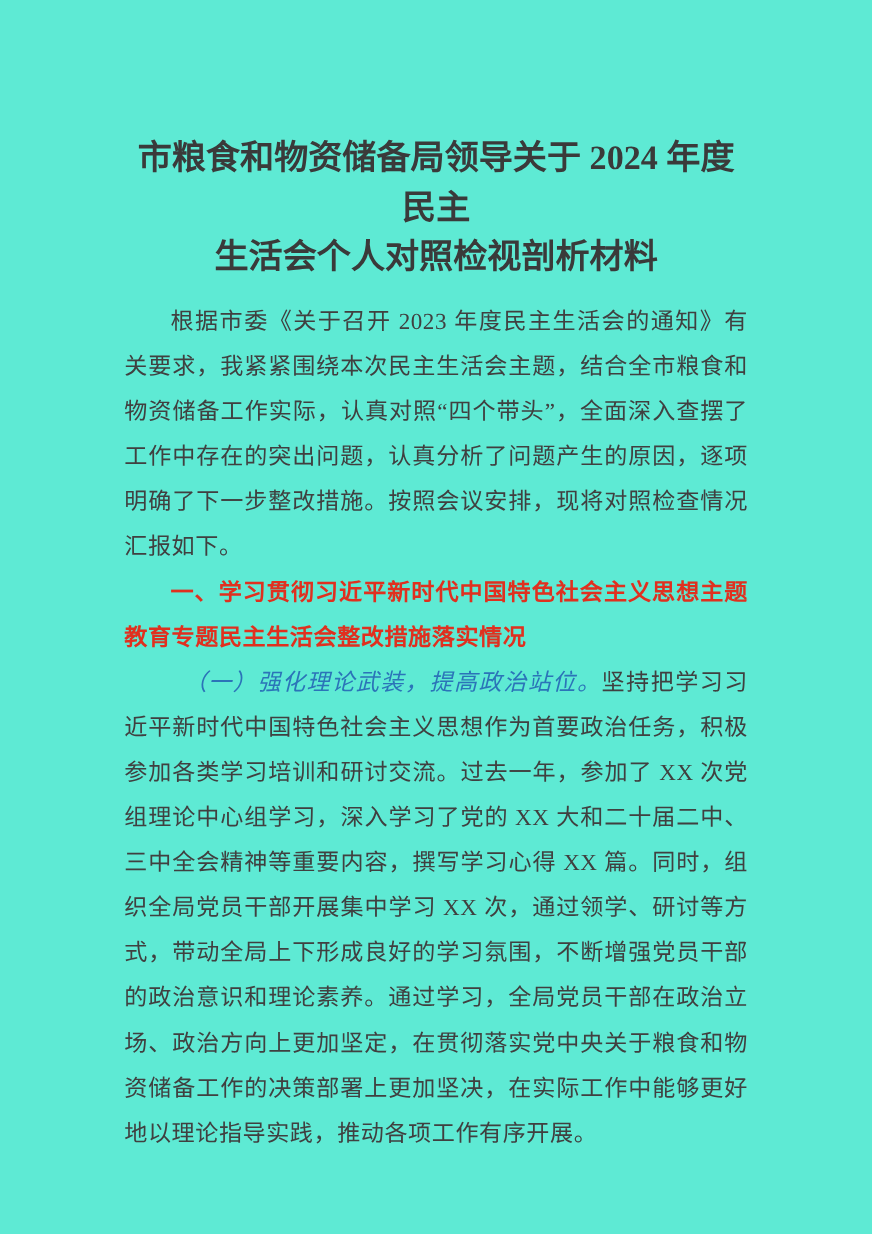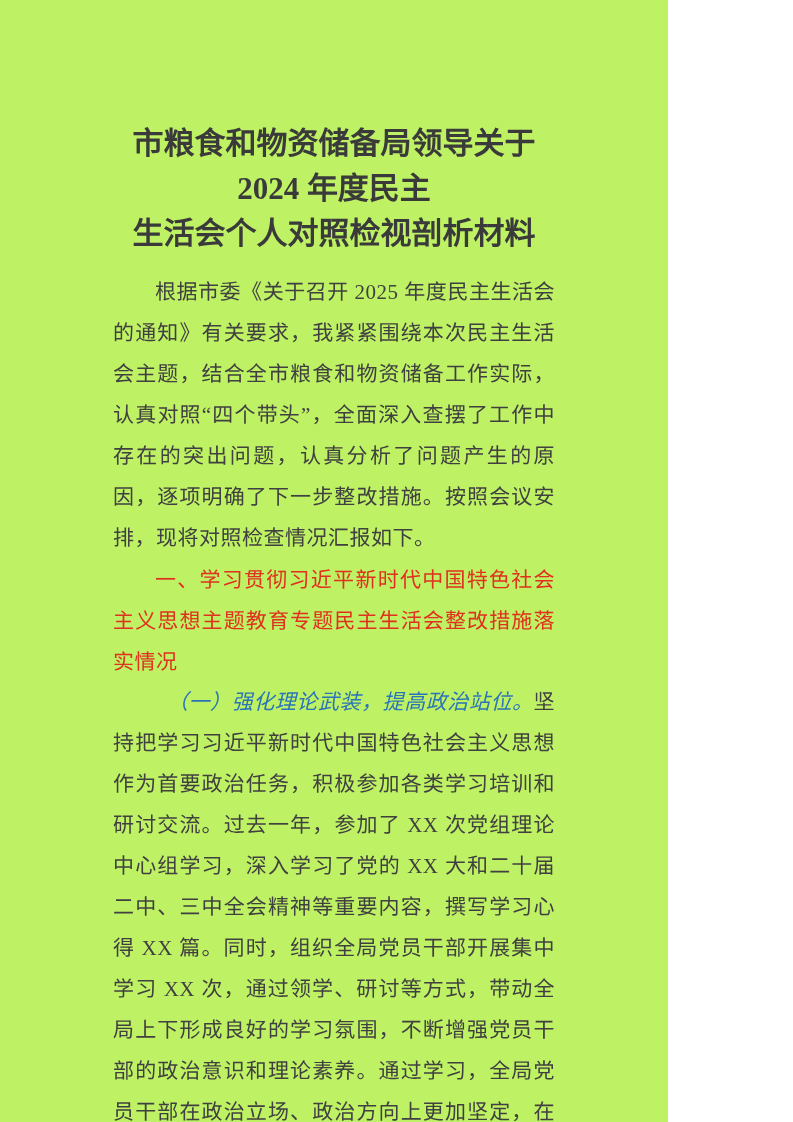--- a/index.html
+++ b/index.html
@@ -2,23 +2,23 @@
 <html lang="zh-CN" style="--title-color: #3a3a3a; --body-color: #404040; --heading-red: #e0301f; --lead-blue: #2b74b8;"><head>
 <meta charset="utf-8">
 <style>
   html, body {
     margin: 0;
     padding: 0;
     background: #ffffff;
   }
   .page {
     position: relative;
-    width: 668px;
+    width: 793px;
     height: 1122px;
-    background: #bef264;
+    background: #5eead4;
     box-sizing: border-box;
     padding: 121px 113px 0 113px;
     overflow: hidden;
     font-family: "Liberation Serif", "DejaVu Serif", serif;
   }
   .doc-title {
     margin: 0 0 16px 0;
     font-size: 31px;
     line-height: 45px;
     font-weight: bold;
@@ -33,39 +33,39 @@
     margin: 0;
     font-size: 21px;
     line-height: 41px;
     text-align: justify;
     text-indent: 2em;
     color: var(--body-color, #404040);
     letter-spacing: 0.5px;
   }
   p.section-heading {
     color: var(--heading-red, #e0301f);
-    font-weight: normal;
+    font-weight: bold;
     font-family: "Liberation Sans", "DejaVu Sans", sans-serif;
     letter-spacing: 0.5px;
   }
   .item-lead {
     color: var(--lead-blue, #2b74b8);
     font-style: italic;
     margin-left: 12px;
   }
 </style>
 </head>
 <body>
 
 <div class="page">
   <h1 class="doc-title">
     <span class="title-line">市粮食和物资储备局领导关于 2024 年度民主</span>
     <span class="title-line">生活会个人对照检视剖析材料</span>
   </h1>
 
   <div class="doc-body">
-    <p>根据市委《关于召开 2025 年度民主生活会的通知》有关要求，我紧紧围绕本次民主生活会主题，结合全市粮食和物资储备工作实际，认真对照“四个带头”，全面深入查摆了工作中存在的突出问题，认真分析了问题产生的原因，逐项明确了下一步整改措施。按照会议安排，现将对照检查情况汇报如下。</p>
+    <p>根据市委《关于召开 2023 年度民主生活会的通知》有关要求，我紧紧围绕本次民主生活会主题，结合全市粮食和物资储备工作实际，认真对照“四个带头”，全面深入查摆了工作中存在的突出问题，认真分析了问题产生的原因，逐项明确了下一步整改措施。按照会议安排，现将对照检查情况汇报如下。</p>
 
     <p class="section-heading">一、学习贯彻习近平新时代中国特色社会主义思想主题教育专题民主生活会整改措施落实情况</p>
 
     <p><span class="item-lead">（一）强化理论武装，提高政治站位。</span><span>坚持把学习习近平新时代中国特色社会主义思想作为首要政治任务，积极参加各类学习培训和研讨交流。过去一年，参加了 XX 次党组理论中心组学习，深入学习了党的 XX 大和二十届二中、三中全会精神等重要内容，撰写学习心得 XX 篇。同时，组织全局党员干部开展集中学习 XX 次，通过领学、研讨等方式，带动全局上下形成良好的学习氛围，不断增强党员干部的政治意识和理论素养。通过学习，全局党员干部在政治立场、政治方向上更加坚定，在贯彻落实党中央关于粮食和物资储备工作的决策部署上更加坚决，在实际工作中能够更好地以理论指导实践，推动各项工作有序开展。</span></p>
   </div>
 </div>
 
 </body></html>

